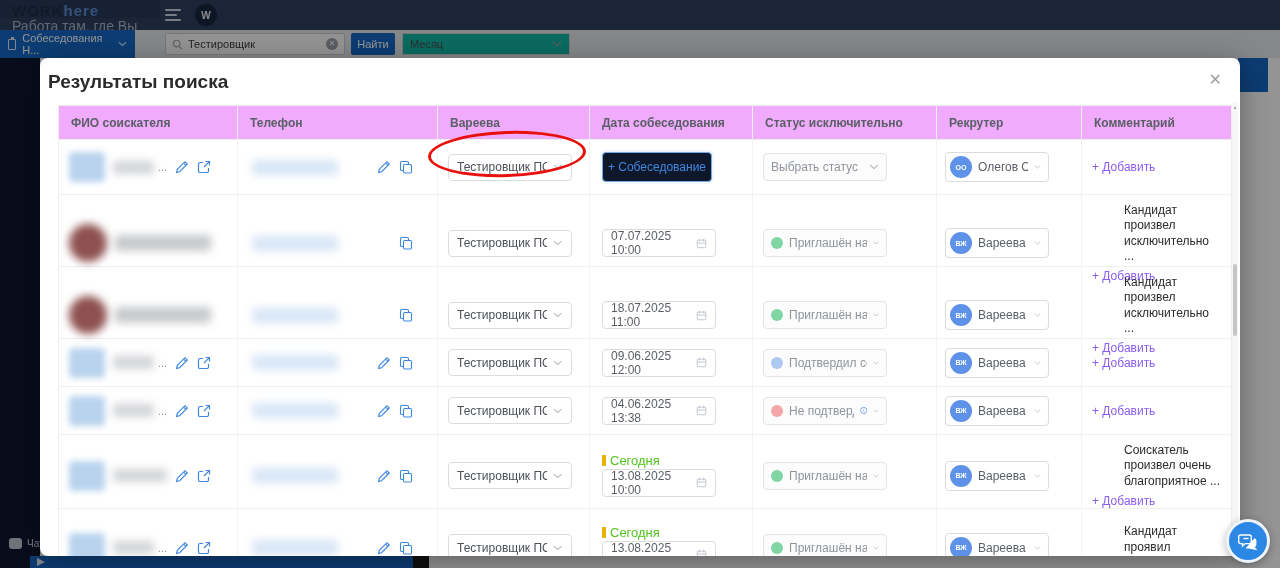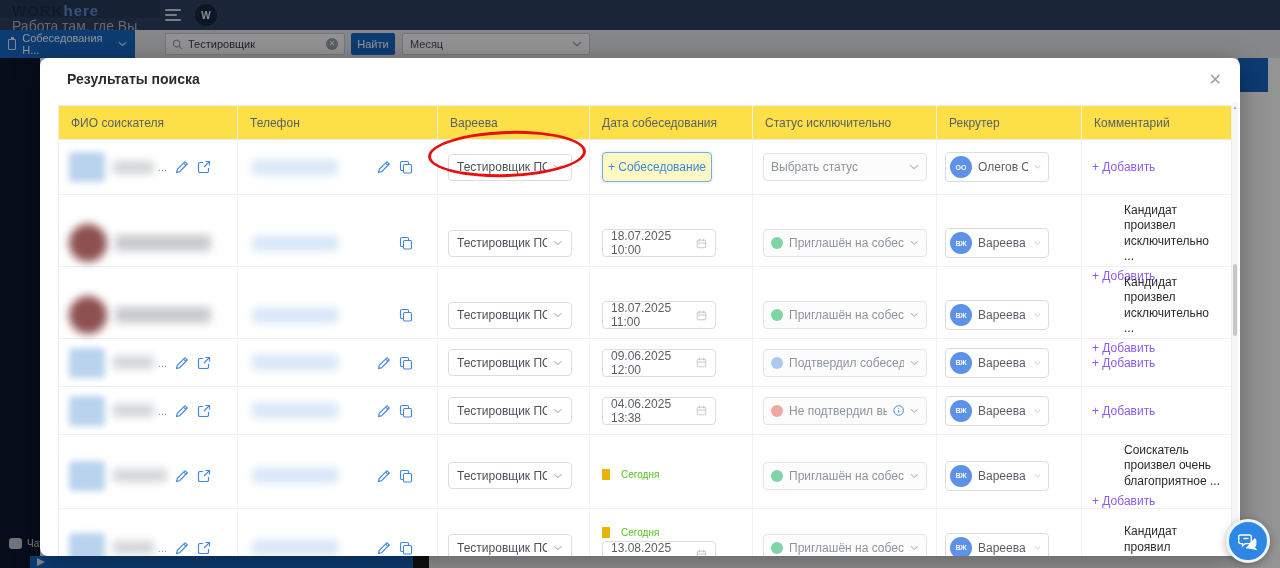--- a/index.html
+++ b/index.html
@@ -22,71 +22,71 @@
     display:flex; align-items:center; gap:6px; padding:0 8px; font-size:11px; }
   .board-caret { margin-left:auto; }
   .doc-icon { width:9px; height:11px; border:1.2px solid #dfe8f5; border-radius:1px; position:relative; }
   .doc-icon::before { content:""; position:absolute; left:1.5px; top:-3px; width:3px; height:2px; background:#dfe8f5; }
   .search-box { position:absolute; left:165px; top:3px; width:180px; height:22px; background:#fdfdfd; border:1px solid #c9ced6;
     border-radius:2px; display:flex; align-items:center; padding:0 6px; gap:5px; font-size:11px; color:#3a3f45; }
   .search-clear { margin-left:auto; width:12px; height:12px; border-radius:50%; background:#9aa1aa; color:#fff;
     font-size:8px; line-height:12px; text-align:center; }
   .find-btn { position:absolute; left:351px; top:3px; width:44px; height:22px; background:#1668c4; color:#fff;
     border:none; border-radius:2px; font-size:11px; font-family:inherit; }
-  .month-select { position:absolute; left:402px; top:3px; width:188px; height:22px; background:#ffffff; border:1px solid #c9ced6;
+  .month-select { position:absolute; left:402px; top:3px; width:168px; height:22px; background:#14b8a6; border:1px solid #c9ced6;
     border-radius:2px; display:flex; align-items:center; padding:0 7px; font-size:11px; color:#4a4f55; }
   .month-select .sb-caret { margin-left:auto; }
   .page-white { position:absolute; left:30px; top:58px; width:1250px; height:510px; background:#fff; }
   .sidebar { position:absolute; left:0; top:58px; width:40px; height:510px; background:#0d1830; }
   .page-blue-btn { position:absolute; left:1238px; top:58px; width:30px; height:34px; background:#1668c4; }
   .chat-mini { position:absolute; left:9px; top:538px; display:flex; gap:5px; align-items:center; color:#d5dae2; font-size:10px; }
   .chat-mini-icon { width:13px; height:11px; background:#c2c9d4; border-radius:3px; position:relative; }
   .chat-mini-icon::after { content:""; position:absolute; left:2px; bottom:-3px; border:3px solid transparent; border-top-color:#c2c9d4; }
   .banner { position:absolute; left:30px; top:556px; width:383px; height:12px; background:#1769c9; }
   .banner-nub { position:absolute; left:413px; top:556px; width:16px; height:12px; background:#1c1c1c; }
   .send-icon { position:absolute; left:7px; top:2px; width:0; height:0;
     border-left:8px solid #e8f0fa; border-top:4px solid transparent; border-bottom:4px solid transparent; }
   
   #overlay { position:absolute; inset:0; background:rgba(0,0,0,0.42); z-index:5; }
   
   #modal { position:absolute; left:40px; top:58px; width:1200px; height:498px; background:#fff; border-radius:8px;
     box-shadow:0 6px 28px rgba(0,0,0,.35); z-index:10; overflow:hidden; }
-  .modal-title { position:absolute; left:27px; top:13px; font-size:14px; font-weight:bold; color:#2b2b2b; }
+  .modal-title { position:absolute; left:8px; top:13px; font-size:19px; font-weight:bold; color:#2b2b2b; }
   .modal-close { position:absolute; right:14px; top:8px; font-size:16px; color:#9aa0a6; padding:4px; cursor:pointer; }
   .mscroll { position:absolute; right:2px; top:44px; bottom:2px; width:6px; background:#f6f6f6; border-radius:3px; }
   .mscroll-thumb { position:absolute; left:1px; top:162px; width:4px; height:72px; background:#c6c6c6; border-radius:2px; }
   .mscroll-arrow { position:absolute; left:0; top:2px; width:6px; text-align:center; font-size:5px; color:#aaa; }
   
   #table { position:absolute; left:18px; top:47px; width:1174px; border:1px solid #ededed; }
   .trow, .thead { display:grid; grid-template-columns:179px 200px 152px 163px 184px 145px 149px; }
-  .thead { background:#fde047; height:34px; border-bottom:1px solid #ededed; }
+  .thead { background:#f0abfc; height:34px; border-bottom:1px solid #ededed;font-weight:bold; }
   .th { display:flex; align-items:center; padding-left:12px; font-size:12px; color:#5a5f66; border-right:1px solid #efefef; }
   .th:last-child, .td:last-child { border-right:none; }
   .trow { border-bottom:1px solid #f0f0f0; }
   .td { display:flex; align-items:center; border-right:1px solid #f3f3f3; position:relative; overflow:visible; }
   .td-name { padding:0 26px 0 10px; gap:8px; justify-content:flex-start; }
   .td-name .icons, .td-phone .icons { margin-left:auto; display:flex; gap:8px; align-items:center; }
   .td-phone { padding:0 24px 0 14px; }
   .avatar-blue { width:36px; height:30px; border-radius:4px; background:#b9d3ee; filter:blur(3px); flex:none; }
   .avatar-maroon { width:38px; height:38px; border-radius:50%; background:#8e5050; filter:blur(4px); flex:none; }
   .name-blur { width:102px; height:13px; border-radius:3px; background:#d2d4d7; filter:blur(4px); }
   .name-blur.wide { width:118px; height:16px; background:#c7c9cc; }
   .phone-blur { width:86px; height:15px; border-radius:3px; background:#d8e6f6; filter:blur(4px); }
   .ellipsis-txt { color:#8a9099; font-size:11px; margin-left:-4px; }
   .sel { background:#fff; border:1px solid #dcdcdc; border-radius:4px; display:flex; align-items:center;
     font-size:12px; color:#4c5157; gap:6px; }
   .sel .sb-caret { margin-left:auto; }
   .vac-sel { margin-left:10px; width:124px; height:27px; padding:0 8px; }
   .date-input { margin-left:12px; width:114px; height:28px; padding:0 8px; color:#5a5f66; }
   .date-input svg { margin-left:auto; }
-  .today-tag { margin:0 0 3px 12px; font-size:10px; color:#52c41a; border-left:8px solid #eab308; padding-left:11px; line-height:11px; }
+  .today-tag { margin:0 0 3px 12px; font-size:13px; color:#52c41a; border-left:4px solid #eab308; padding-left:4px; line-height:11px; }
   .td-date { flex-direction:column; align-items:flex-start; justify-content:center; }
-  .schedule-btn { margin-left:12px; width:110px; height:30px; background:#fef9c3; border:1px solid #77abe6; color:#3e87dd;
+  .schedule-btn { margin-left:12px; width:110px; height:30px; background:#0f172a; border:1px solid #77abe6; color:#3e87dd;
     border-radius:4px; font-size:12px; font-family:inherit; box-shadow:0 0 0 2px rgba(62,135,221,.07); }
-  .status-sel { margin-left:10px; width:164px; height:28px; padding:13px 7px; background:#fcfcfc; border-color:#e4e4e4; color:#8f959c; }
+  .status-sel { margin-left:10px; width:124px; height:28px; padding:13px 7px; background:#fcfcfc; border-color:#e4e4e4; color:#8f959c; }
   .status-dot { width:12px; height:12px; border-radius:50%; flex:none; }
   .status-label { white-space:nowrap; overflow:hidden; }
   .rec-sel { margin-left:8px; height:30px; padding:0 7px 0 4px; width:104px; color:#5a5f66; }
   .rec-avatar { width:22px; height:22px; border-radius:50%; background:#5e92e8; color:#fff; font-size:7px; font-weight:bold;
     display:flex; align-items:center; justify-content:center; flex:none; }
   .rec-name { white-space:nowrap; overflow:hidden; font-size:12px; }
   .td-comment { flex-direction:column; align-items:flex-start; justify-content:center; padding:8px 10px; gap:5px; }
   .comment-text { font-size:12px; color:#2b2b2b; line-height:1.28;margin-left:32px; }
   .add-link { font-size:12px; color:#8b5cf6; cursor:pointer; }
   .annotation { position:absolute; left:-10px; top:-9px; width:158px; height:46px; border:3.5px solid #e8100c;
@@ -243,21 +243,21 @@
           <div class="td">
             <div class="sel vac-sel">
               <span class="status-label">Тестировщик ПО</span>
               <svg class="sb-caret" width="10" height="6" viewBox="0 0 10 6">
                 <path d="M1 1l4 3.6L9 1" fill="none" stroke="#b9bec7" stroke-width="1.2"></path>
               </svg>
             </div>
           </div>
           <div class="td td-date">
             <div class="sel date-input">
-              <span>18.07.2025 10:00</span>
+              <span>07.07.2025 10:00</span>
               <svg width="13" height="13" viewBox="0 0 13 13">
                 <rect x="1.5" y="2.5" width="10" height="9" rx="1" fill="none" stroke="#b9bec7" stroke-width="1"></rect>
                 <path d="M4 1v3M9 1v3M1.5 6h10" stroke="#b9bec7" stroke-width="1" fill="none"></path>
               </svg>
             </div>
           </div>
           <div class="td">
             <div class="sel status-sel">
               <span class="status-dot" style="background: rgb(127, 214, 164);"></span>
               <span class="status-label">Приглашён на собесе...</span>
@@ -505,20 +505,27 @@
           <div class="td">
             <div class="sel vac-sel">
               <span class="status-label">Тестировщик ПО</span>
               <svg class="sb-caret" width="10" height="6" viewBox="0 0 10 6">
                 <path d="M1 1l4 3.6L9 1" fill="none" stroke="#b9bec7" stroke-width="1.2"></path>
               </svg>
             </div>
           </div>
           <div class="td td-date">
             <div class="today-tag">Сегодня</div>
+            <div class="sel date-input">
+              <span>13.08.2025 10:00</span>
+              <svg width="13" height="13" viewBox="0 0 13 13">
+                <rect x="1.5" y="2.5" width="10" height="9" rx="1" fill="none" stroke="#b9bec7" stroke-width="1"></rect>
+                <path d="M4 1v3M9 1v3M1.5 6h10" stroke="#b9bec7" stroke-width="1" fill="none"></path>
+              </svg>
+            </div>
           </div>
           <div class="td">
             <div class="sel status-sel">
               <span class="status-dot" style="background: rgb(127, 214, 164);"></span>
               <span class="status-label">Приглашён на собесе...</span>
               <svg class="sb-caret" width="10" height="6" viewBox="0 0 10 6">
                 <path d="M1 1l4 3.6L9 1" fill="none" stroke="#b9bec7" stroke-width="1.2"></path>
               </svg>
             </div>
           </div>

